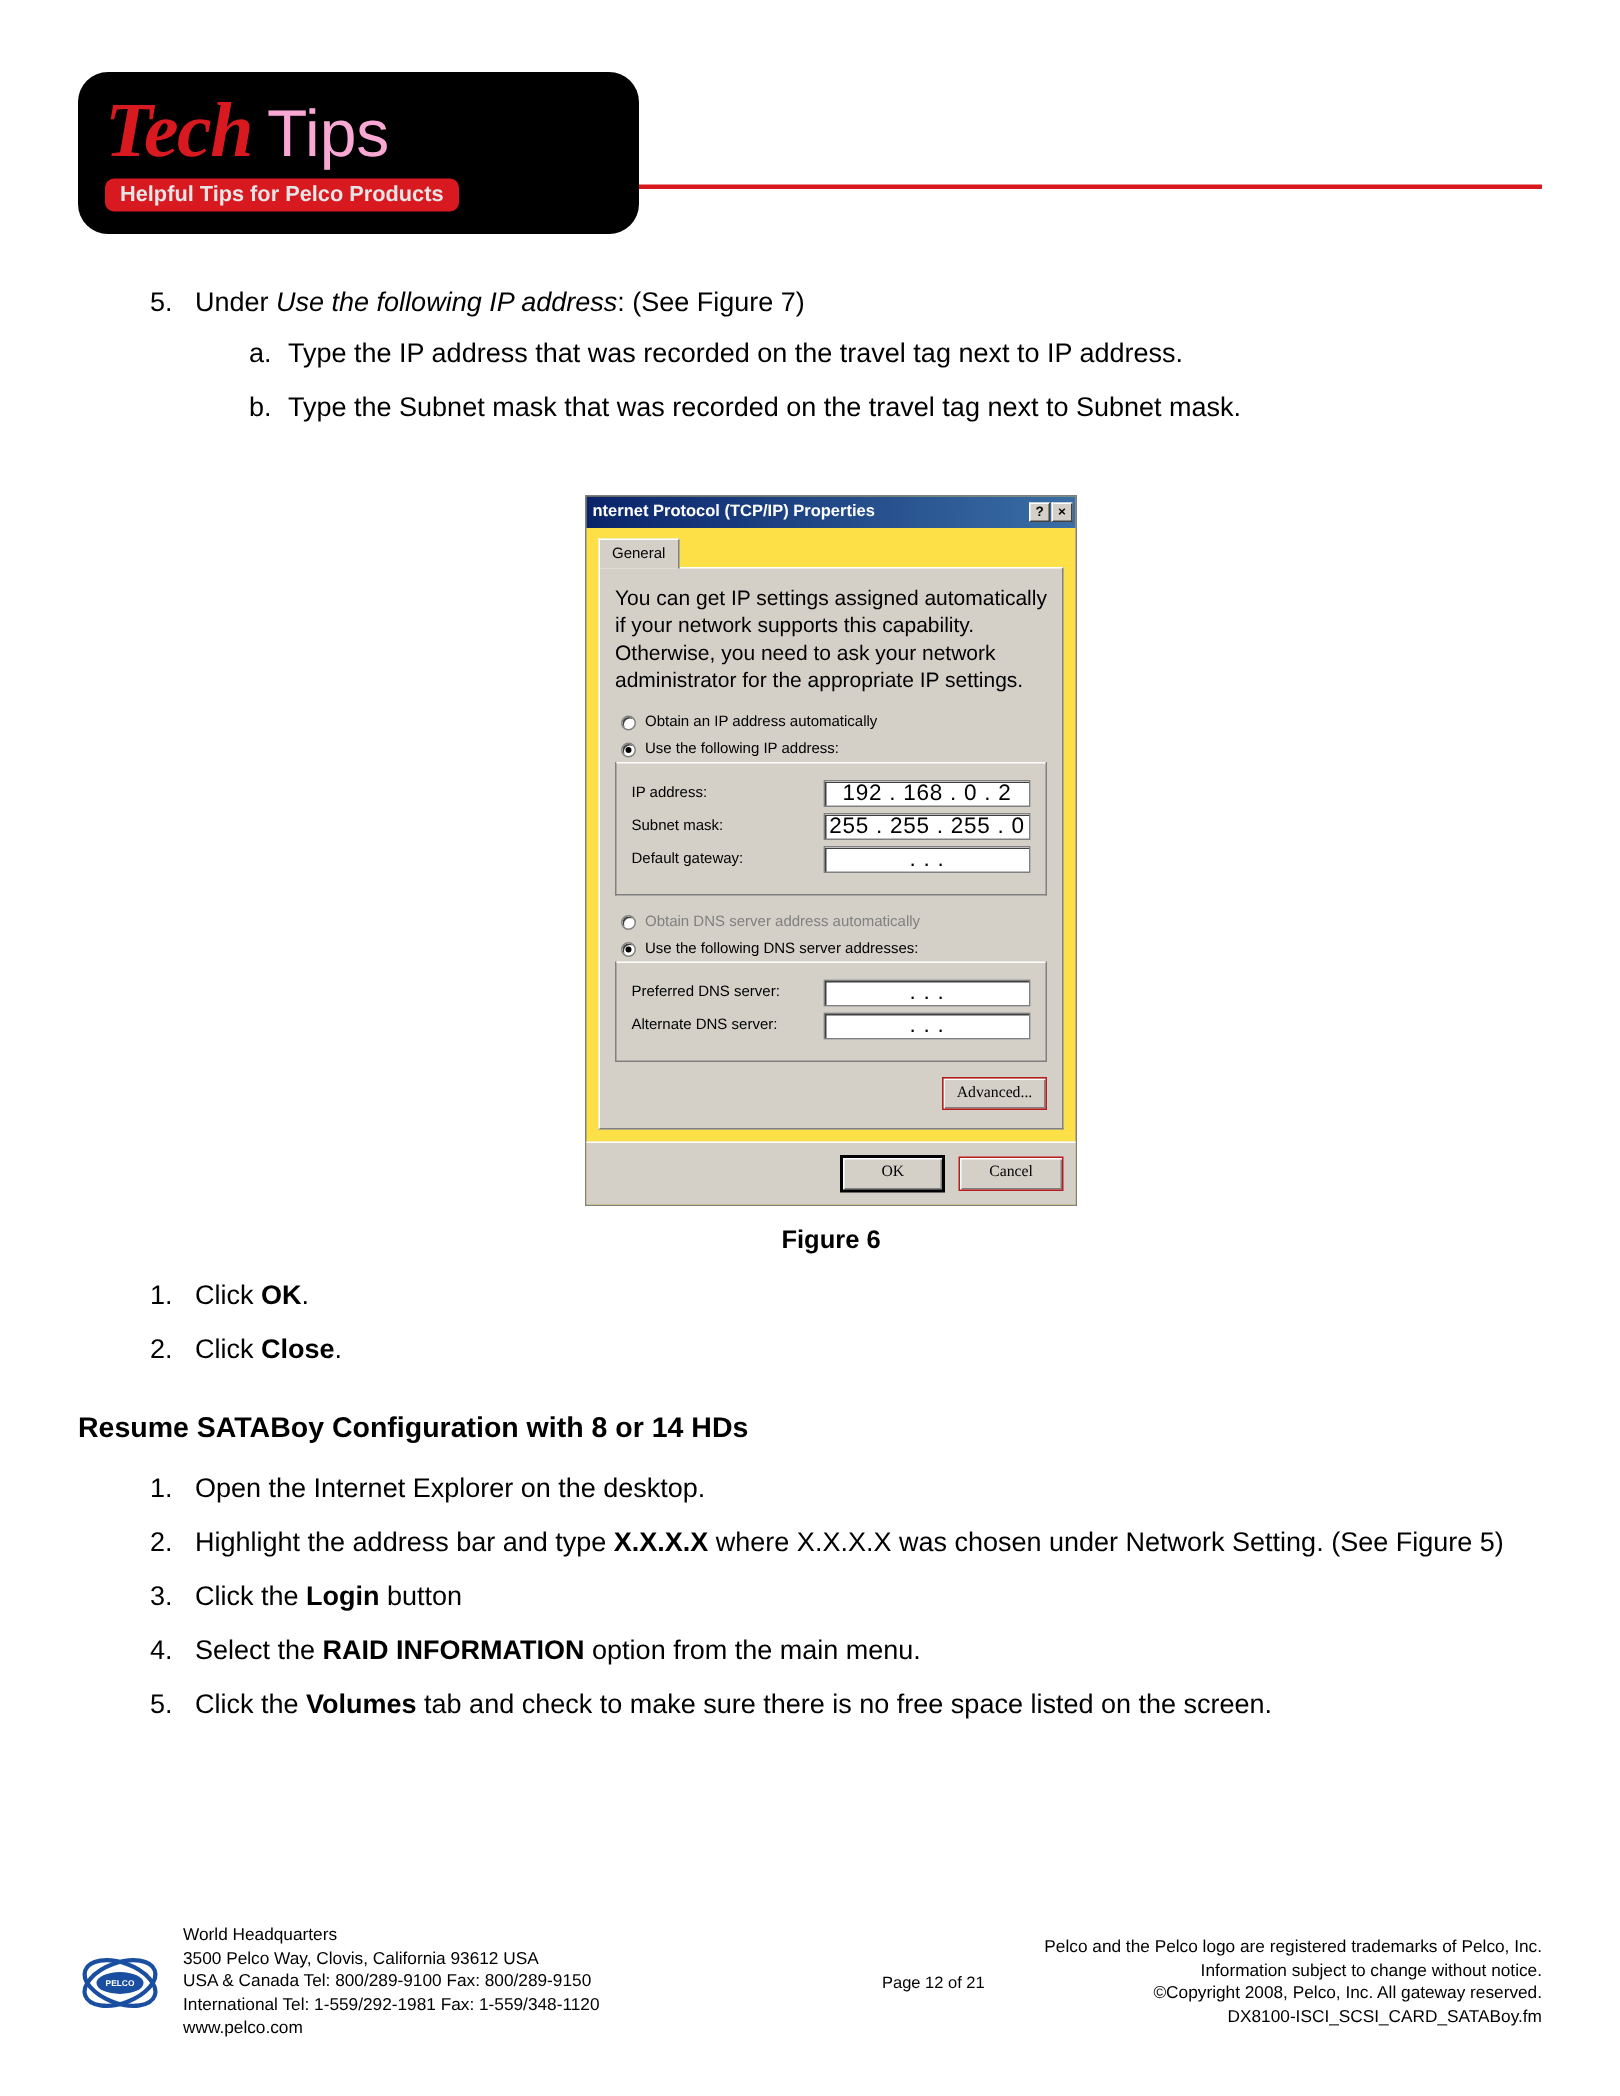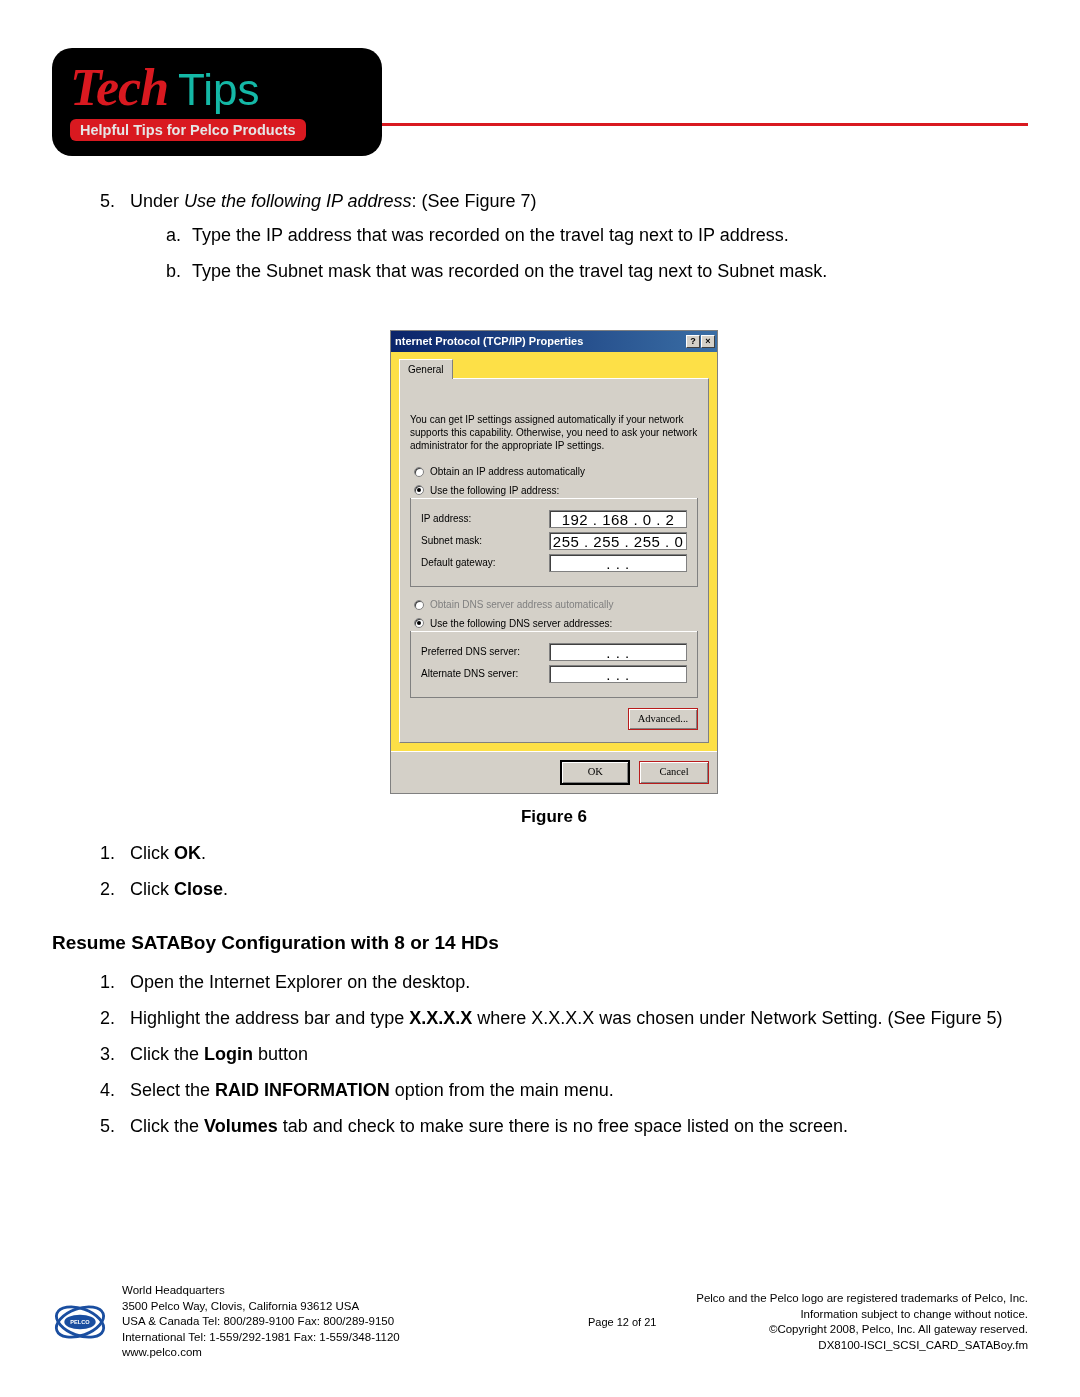--- a/index.html
+++ b/index.html
@@ -9,34 +9,34 @@
     background: #fff;
     font-family: Arial, Helvetica, sans-serif;
     color: #000;
     position: relative;
     padding: 48px 52px 0 52px;
   }
 
   
   .header { display: flex; align-items: flex-end; margin-bottom: 32px; }
   .logo-badge {
-    width: 330px; height: 108px;
+    width: 374px; height: 108px;
     background: #000; border-radius: 20px;
     padding: 10px 18px 10px 18px;
     position: relative;
   }
   .logo-line1 { display: flex; align-items: baseline; }
   .logo-tech {
     font-family: Georgia, 'Times New Roman', serif;
     font-style: italic; font-weight: bold;
     color: #d91920; font-size: 52px; letter-spacing: -1px;
   }
   .logo-tips {
     font-family: Arial, sans-serif; font-weight: normal;
-    color: #14b8a6; font-size: 44px; margin-left: 10px;
+    color: #f9a8d4; font-size: 44px; margin-left: 10px;
   }
   .logo-sub {
     display: inline-block;
     background: #d91920; color: #e5e5e5;
     font-size: 14.5px; font-weight: bold;
     padding: 3px 10px; border-radius: 6px;
     margin-top: 2px;
   }
   .header-rule {
     flex: 1; height: 3px; background: #d91920;
@@ -81,21 +81,21 @@
     border: 1px solid #fff; border-bottom: none;
     border-right-color: #808080;
     padding: 2px 8px; font-size: 10px;
     position: relative; top: 1px; z-index: 2;
   }
   .tab-panel {
     border: 1px solid #fff; border-right-color: #808080; border-bottom-color: #808080;
     background: #d4d0c8; padding: 10px 10px 12px 10px;
     position: relative; z-index: 1;
   }
-  .desc { font-size: 10px; line-height: 1.3; margin-bottom: 12px; margin-top: 24px; }
+  .desc { font-size: 14px; line-height: 1.3; margin-bottom: 12px; }
   .radio-row { display: flex; align-items: center; gap: 6px; margin: 3px 0 3px 4px; font-size: 10px; }
   .radio {
     width: 10px; height: 10px; border-radius: 50%;
     border: 1px solid #808080; background: #fff;
     box-shadow: inset -1px -1px 0 #fff, inset 1px 1px 0 #404040;
     display: inline-flex; align-items: center; justify-content: center;
   }
   .radio.sel::after { content: ""; width: 4px; height: 4px; background: #000; border-radius: 50%; }
   .radio-disabled { color: #808080; }
   .group {

